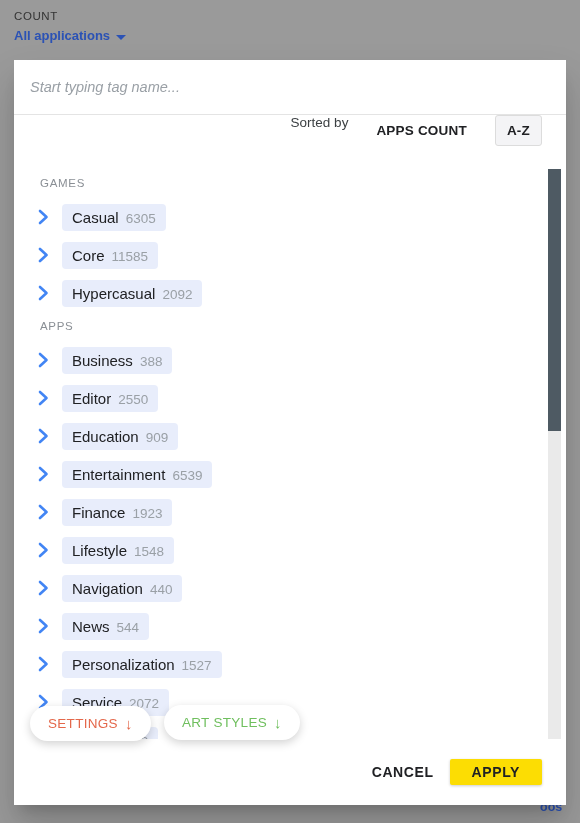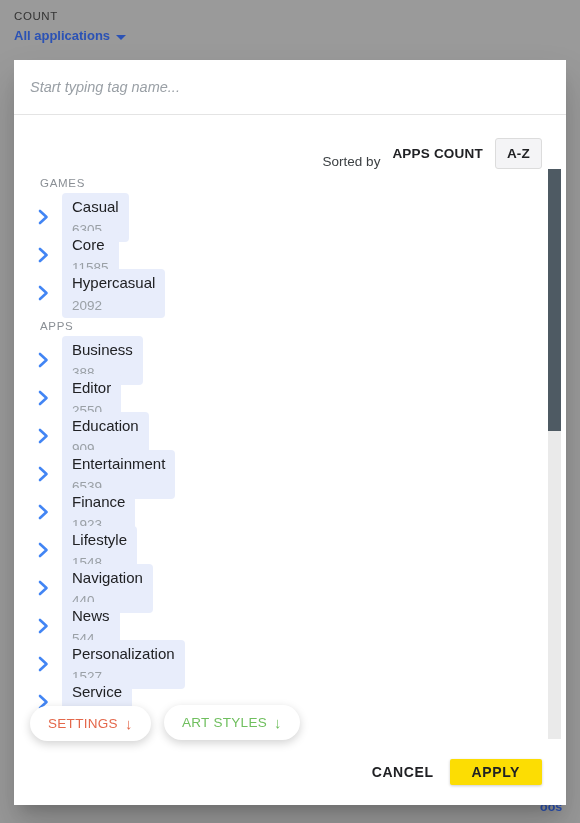--- a/index.html
+++ b/index.html
@@ -53,22 +53,22 @@
   .search-input {
     border:0; outline:0; width:100%; height:100%;
     padding:12px 16px; font-size:14.5px;
     font-family:"Liberation Sans", sans-serif;
     font-style:italic; color:#3c4043; background:transparent;
   }
   .search-input::placeholder { color:#9aa0a6; font-style:italic; }
 
   
   .sort-row {
-    flex:0 0 54px; display:flex; align-items:flex-end; justify-content:flex-end;
-    gap:0; padding:0 24px 0 16px;
+    flex:0 0 54px; display:flex; align-items:flex-start; justify-content:flex-end;
+    gap:16px; padding:0 24px 0 16px;
   }
   .sort-label { font-size:13.5px; color:#3c4043; }
   .sort-opt {
     font-size:13.5px; font-weight:700; color:#202124; letter-spacing:.2px;
     background:transparent; border:1px solid transparent; border-radius:3px;
     padding:7px 11px; cursor:pointer;
     font-family:"Liberation Sans", sans-serif;
   }
   .sort-opt.active { background:#f4f4f6; border-color:#dcdcdc; }
 
@@ -85,21 +85,21 @@
     display:flex; align-items:center; gap:8px; height:38px; padding-left:18px;
   }
   .chev {
     width:22px; height:22px; display:flex; align-items:center; justify-content:center;
     cursor:pointer; flex:0 0 22px;
   }
   .chev svg { display:block; }
   .tag-chip {
     background:#e8edfb; border-radius:4px;
     padding:5px 10px; display:flex; align-items:baseline; gap:7px;
-    cursor:pointer; max-width:320px;flex-direction:column;
+    cursor:pointer; max-width:320px;
   }
   .tag-name { font-size:15px; color:#202124; }
   .tag-count { font-size:13.5px; color:#9aa0a6; }
 
   
   .scrollbar-track {
     position:absolute; right:5px; top:0; bottom:0; width:13px;
     background:#eaeaea;
   }
   .scrollbar-thumb {

